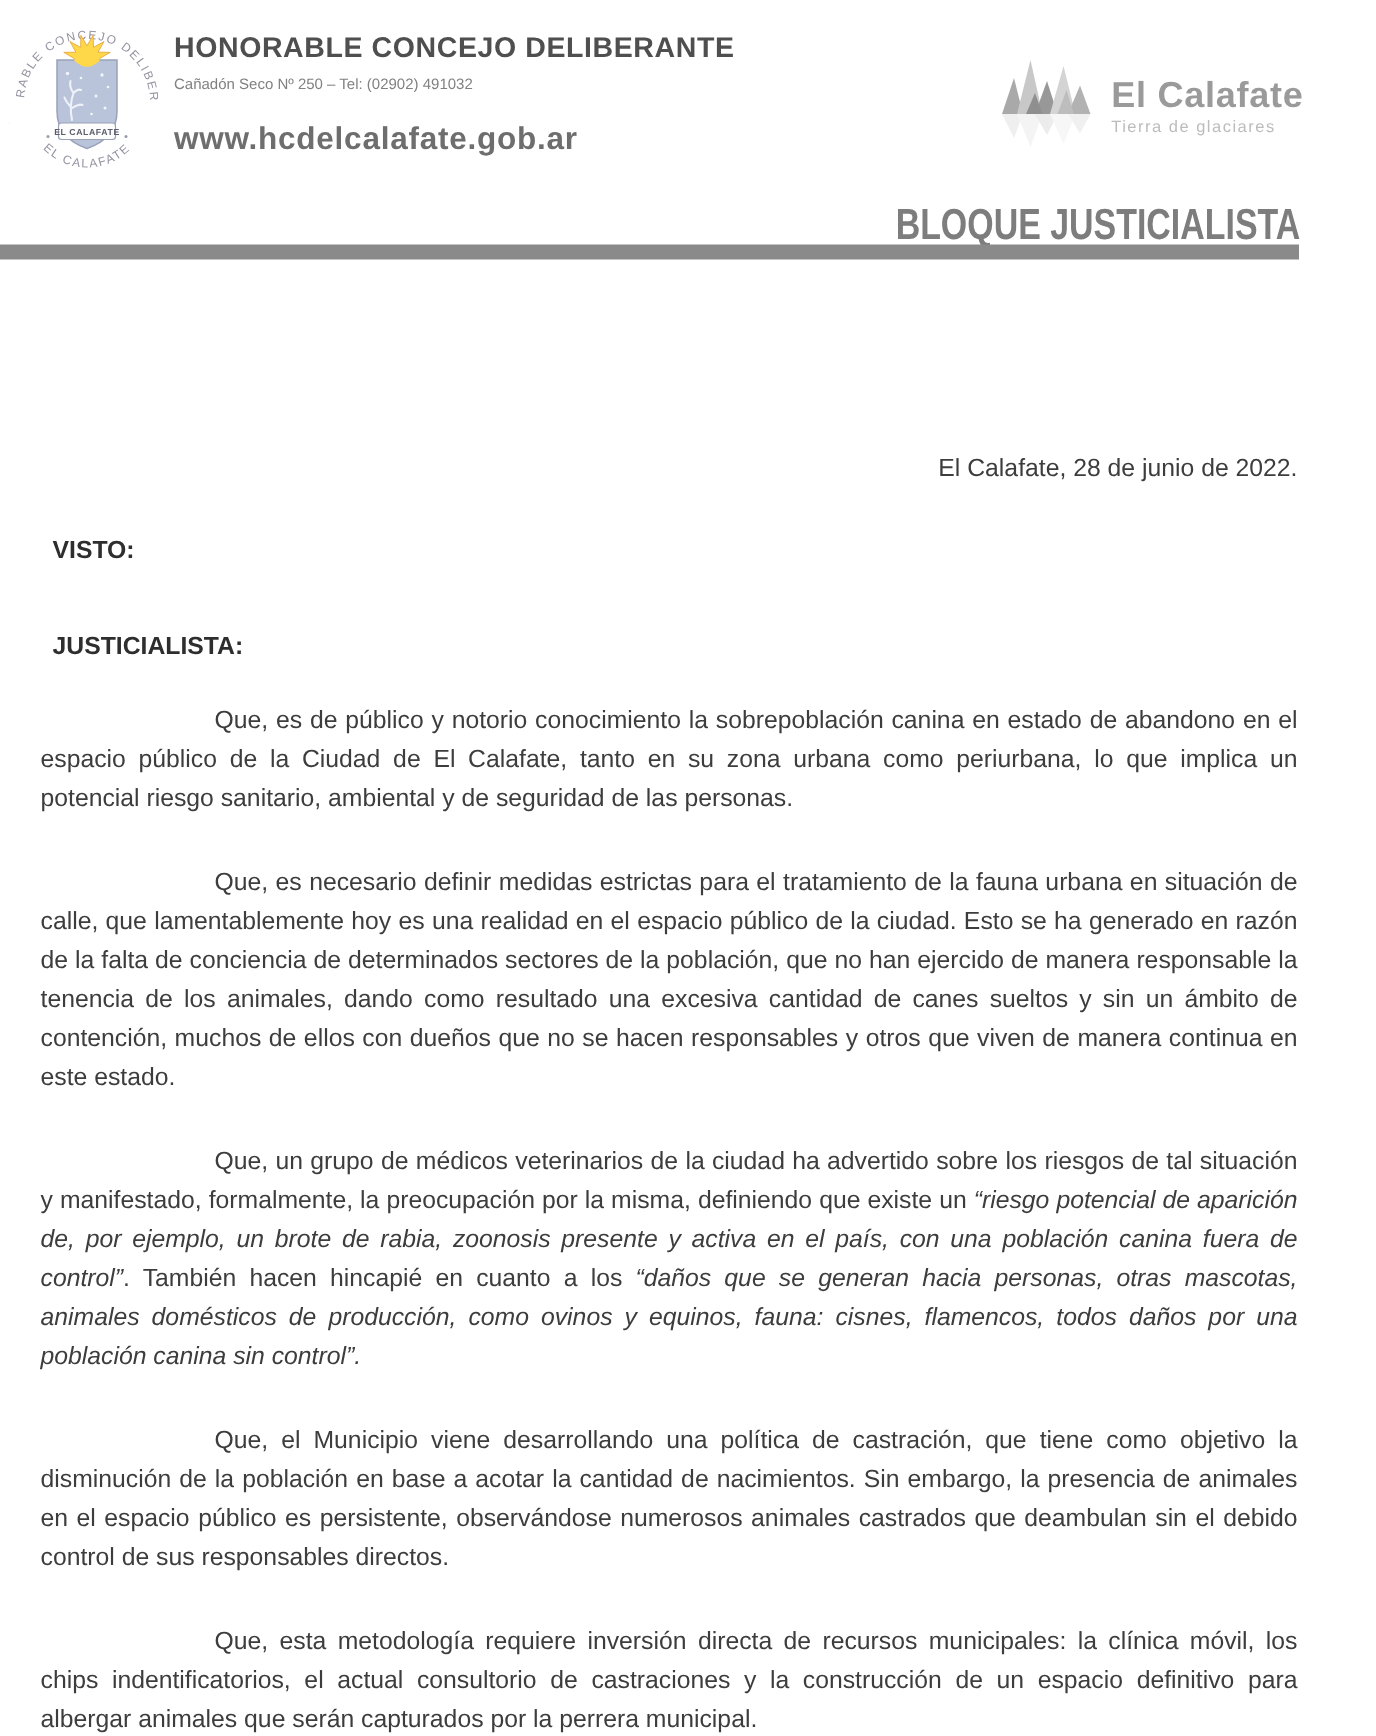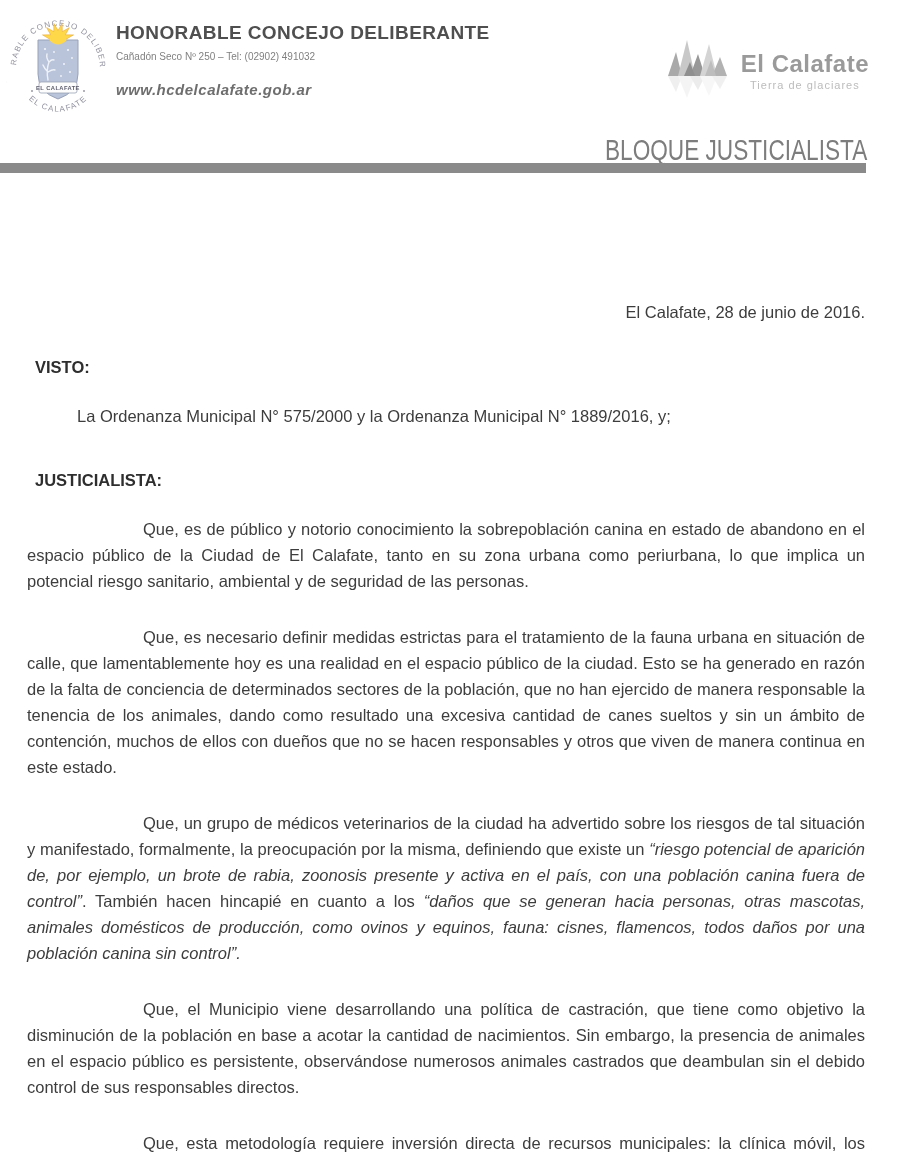--- a/index.html
+++ b/index.html
@@ -6,29 +6,29 @@
   .page{
     position:relative;width:917px;height:1157px;background:#ffffff;
     font-family:"Liberation Sans","DejaVu Sans",sans-serif;overflow:hidden;
   }
   
   .seal{position:absolute;left:6px;top:2px;width:104px;height:130px;}
   .hdr-block{position:absolute;left:116px;top:22px;width:420px;}
   .hdr-title{font-size:19px;font-weight:bold;color:#4f4f4f;letter-spacing:.4px;white-space:nowrap;}
   .hdr-addr{font-size:10px;color:#818181;line-height:20px;margin-top:3px;white-space:nowrap;}
   .misspell{text-decoration:underline wavy #d98b8b 1px;text-underline-offset:2px;}
-  .hdr-web{font-size:15px;font-weight:bold;font-style:italic;color:#6e6e6e;margin-top:14px;letter-spacing:.5px;}
+  .hdr-web{font-size:21px;font-weight:bold;color:#6e6e6e;margin-top:14px;letter-spacing:.5px;}
   .city-logo{position:absolute;top:30px;right:48px;display:flex;align-items:flex-start;}
   .city-logo-icon{width:72px;height:78px;margin-right:6px;}
   .city-logo-txt{padding-top:22px;text-align:left;}
   .city-logo-name{font-size:24px;font-weight:bold;color:#9a9a9a;letter-spacing:.5px;line-height:24px;}
-  .city-logo-tag{font-size:11px;color:#bcbcbc;letter-spacing:1px;margin-top:3px;text-align:center;}
+  .city-logo-tag{font-size:11px;color:#bcbcbc;letter-spacing:1px;margin-top:3px;text-align:left;}
   
   .banner-title{
-    position:absolute;top:134px;right:50px;color:#7d7d7d;font-weight:normal;font-size:29px;
+    position:absolute;top:134px;right:50px;color:#7d7d7d;font-weight:bold;font-size:29px;
     white-space:nowrap;letter-spacing:0px;
   }
   .banner-title .squeeze{display:inline-block;transform:scaleX(.78);transform-origin:100% 50%;}
   .rule{position:absolute;top:163px;left:0;width:866px;height:10px;background:#8a8a8a;}
   
   .doc{position:absolute;top:173px;left:0;width:917px;padding:0 52px 0 27px;box-sizing:border-box;color:#3d3d3d;font-size:16.5px;line-height:26px;}
   .dateline{margin-top:126px;text-align:right;}
   .sec-heading{margin:0;margin-top:29px;margin-left:8px;font-weight:bold;color:#2e2e2e;}
   .visto-text{margin:0;margin-top:23px;margin-left:50px;}
   .considerando-heading{margin-top:38px;}
@@ -108,23 +108,22 @@
     <div class="city-logo-txt">
       <div class="city-logo-name">El Calafate</div>
       <div class="city-logo-tag">Tierra de glaciares</div>
     </div>
   </div>
 
   <div class="banner-title"><span class="squeeze">BLOQUE JUSTICIALISTA</span></div>
   <div class="rule"></div>
 
   <div class="doc">
-    <div class="dateline">El Calafate, 28 de junio de 2016.</div>
+    <div class="dateline">El Calafate, 28 de junio de 2022.</div>
     <p class="sec-heading">VISTO:</p>
-    <p class="visto-text">La Ordenanza Municipal N° 575/2000 y la Ordenanza Municipal N° 1889/2016, y;</p>
     <p class="sec-heading considerando-heading">JUSTICIALISTA:</p>
     <div id="paragraphs">
         <p class="body-par"><span>Que, es de público y notorio conocimiento la sobrepoblación canina en estado de abandono en el espacio público de la Ciudad de El Calafate, tanto en su zona urbana como periurbana, lo que implica un potencial riesgo sanitario, ambiental y de seguridad de las personas.</span></p>
         <p class="body-par"><span>Que, es necesario definir medidas estrictas para el tratamiento de la fauna urbana en situación de calle, que lamentablemente hoy es una realidad en el espacio público de la ciudad. Esto se ha generado en razón de la falta de conciencia de determinados sectores de la población, que no han ejercido de manera responsable la tenencia de los animales, dando como resultado una excesiva cantidad de canes sueltos y sin un ámbito de contención, muchos de ellos con dueños que no se hacen responsables y otros que viven de manera continua en este estado.</span></p>
         <p class="body-par"><span>Que, un grupo de médicos veterinarios de la ciudad ha advertido sobre los riesgos de tal situación y manifestado, formalmente, la preocupación por la misma, definiendo que existe un </span><span class="it">“riesgo potencial de aparición de, por ejemplo, un brote de rabia, zoonosis presente y activa en el país, con una población canina fuera de control”</span><span>. También hacen hincapié en cuanto a los </span><span class="it">“daños que se generan hacia personas, otras mascotas, animales domésticos de producción, como ovinos y equinos, fauna: cisnes, flamencos, todos daños por una población canina sin control”.</span></p>
         <p class="body-par"><span>Que, el Municipio viene desarrollando una política de castración, que tiene como objetivo la disminución de la población en base a acotar la cantidad de nacimientos. Sin embargo, la presencia de animales en el espacio público es persistente, observándose numerosos animales castrados que deambulan sin el debido control de sus responsables directos.</span></p>
         <p class="body-par"><span>Que, esta metodología requiere inversión directa de recursos municipales: la clínica móvil, los chips indentificatorios, el actual consultorio de castraciones y la construcción de un espacio definitivo para albergar animales que serán capturados por la perrera municipal.</span></p>
       </div>
   </div>
 

